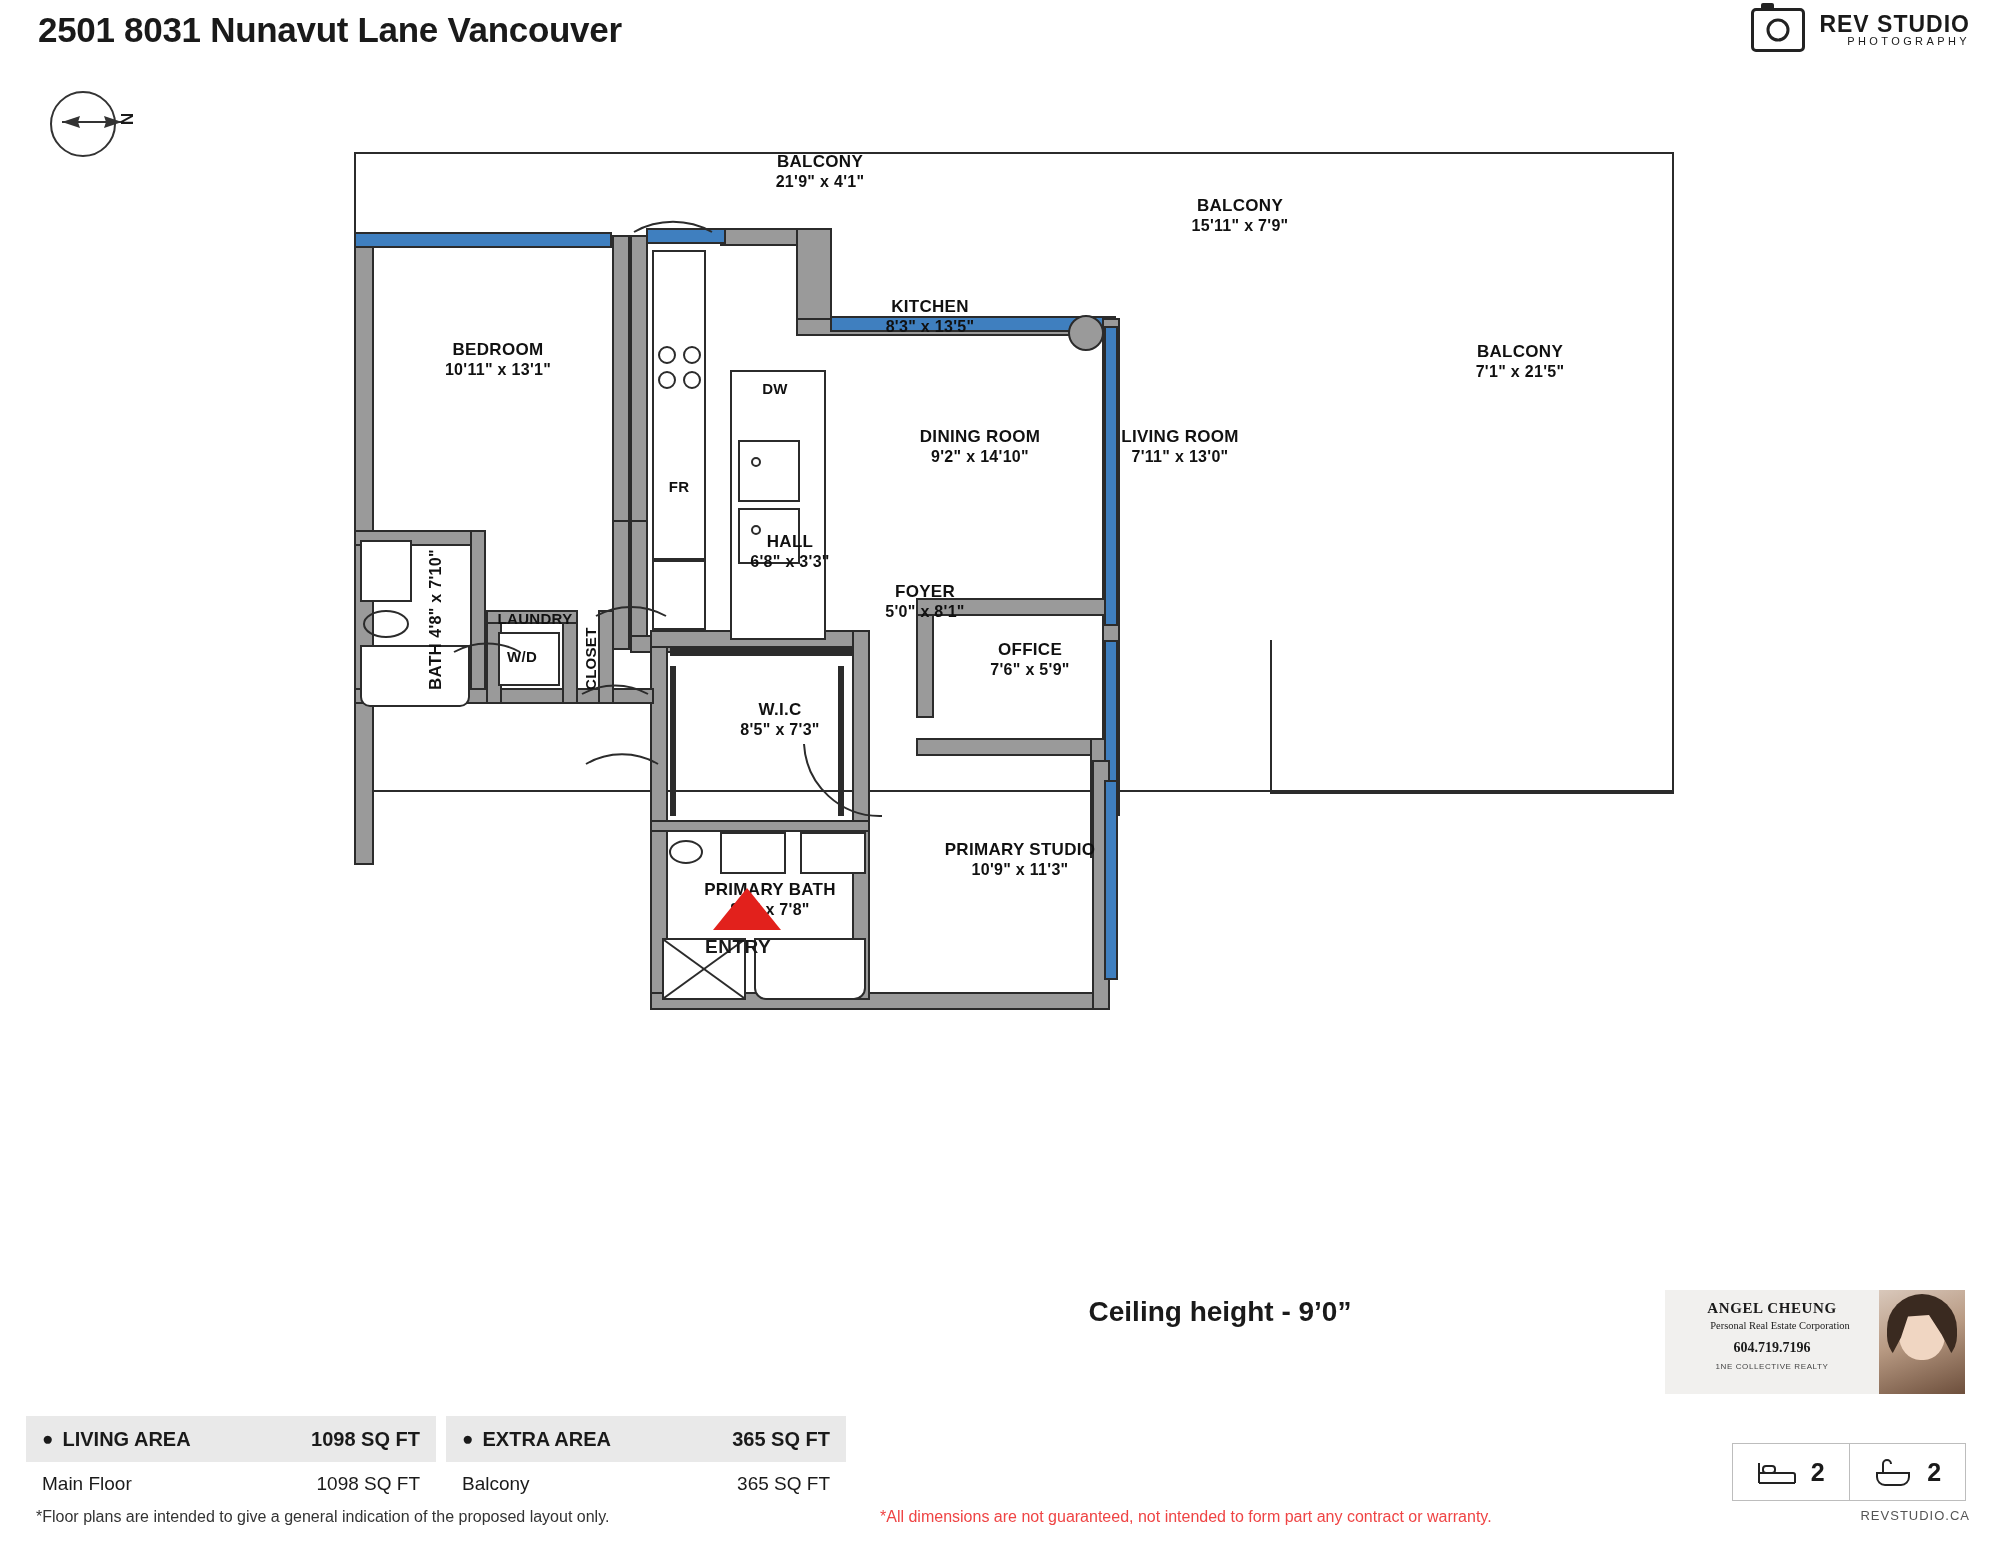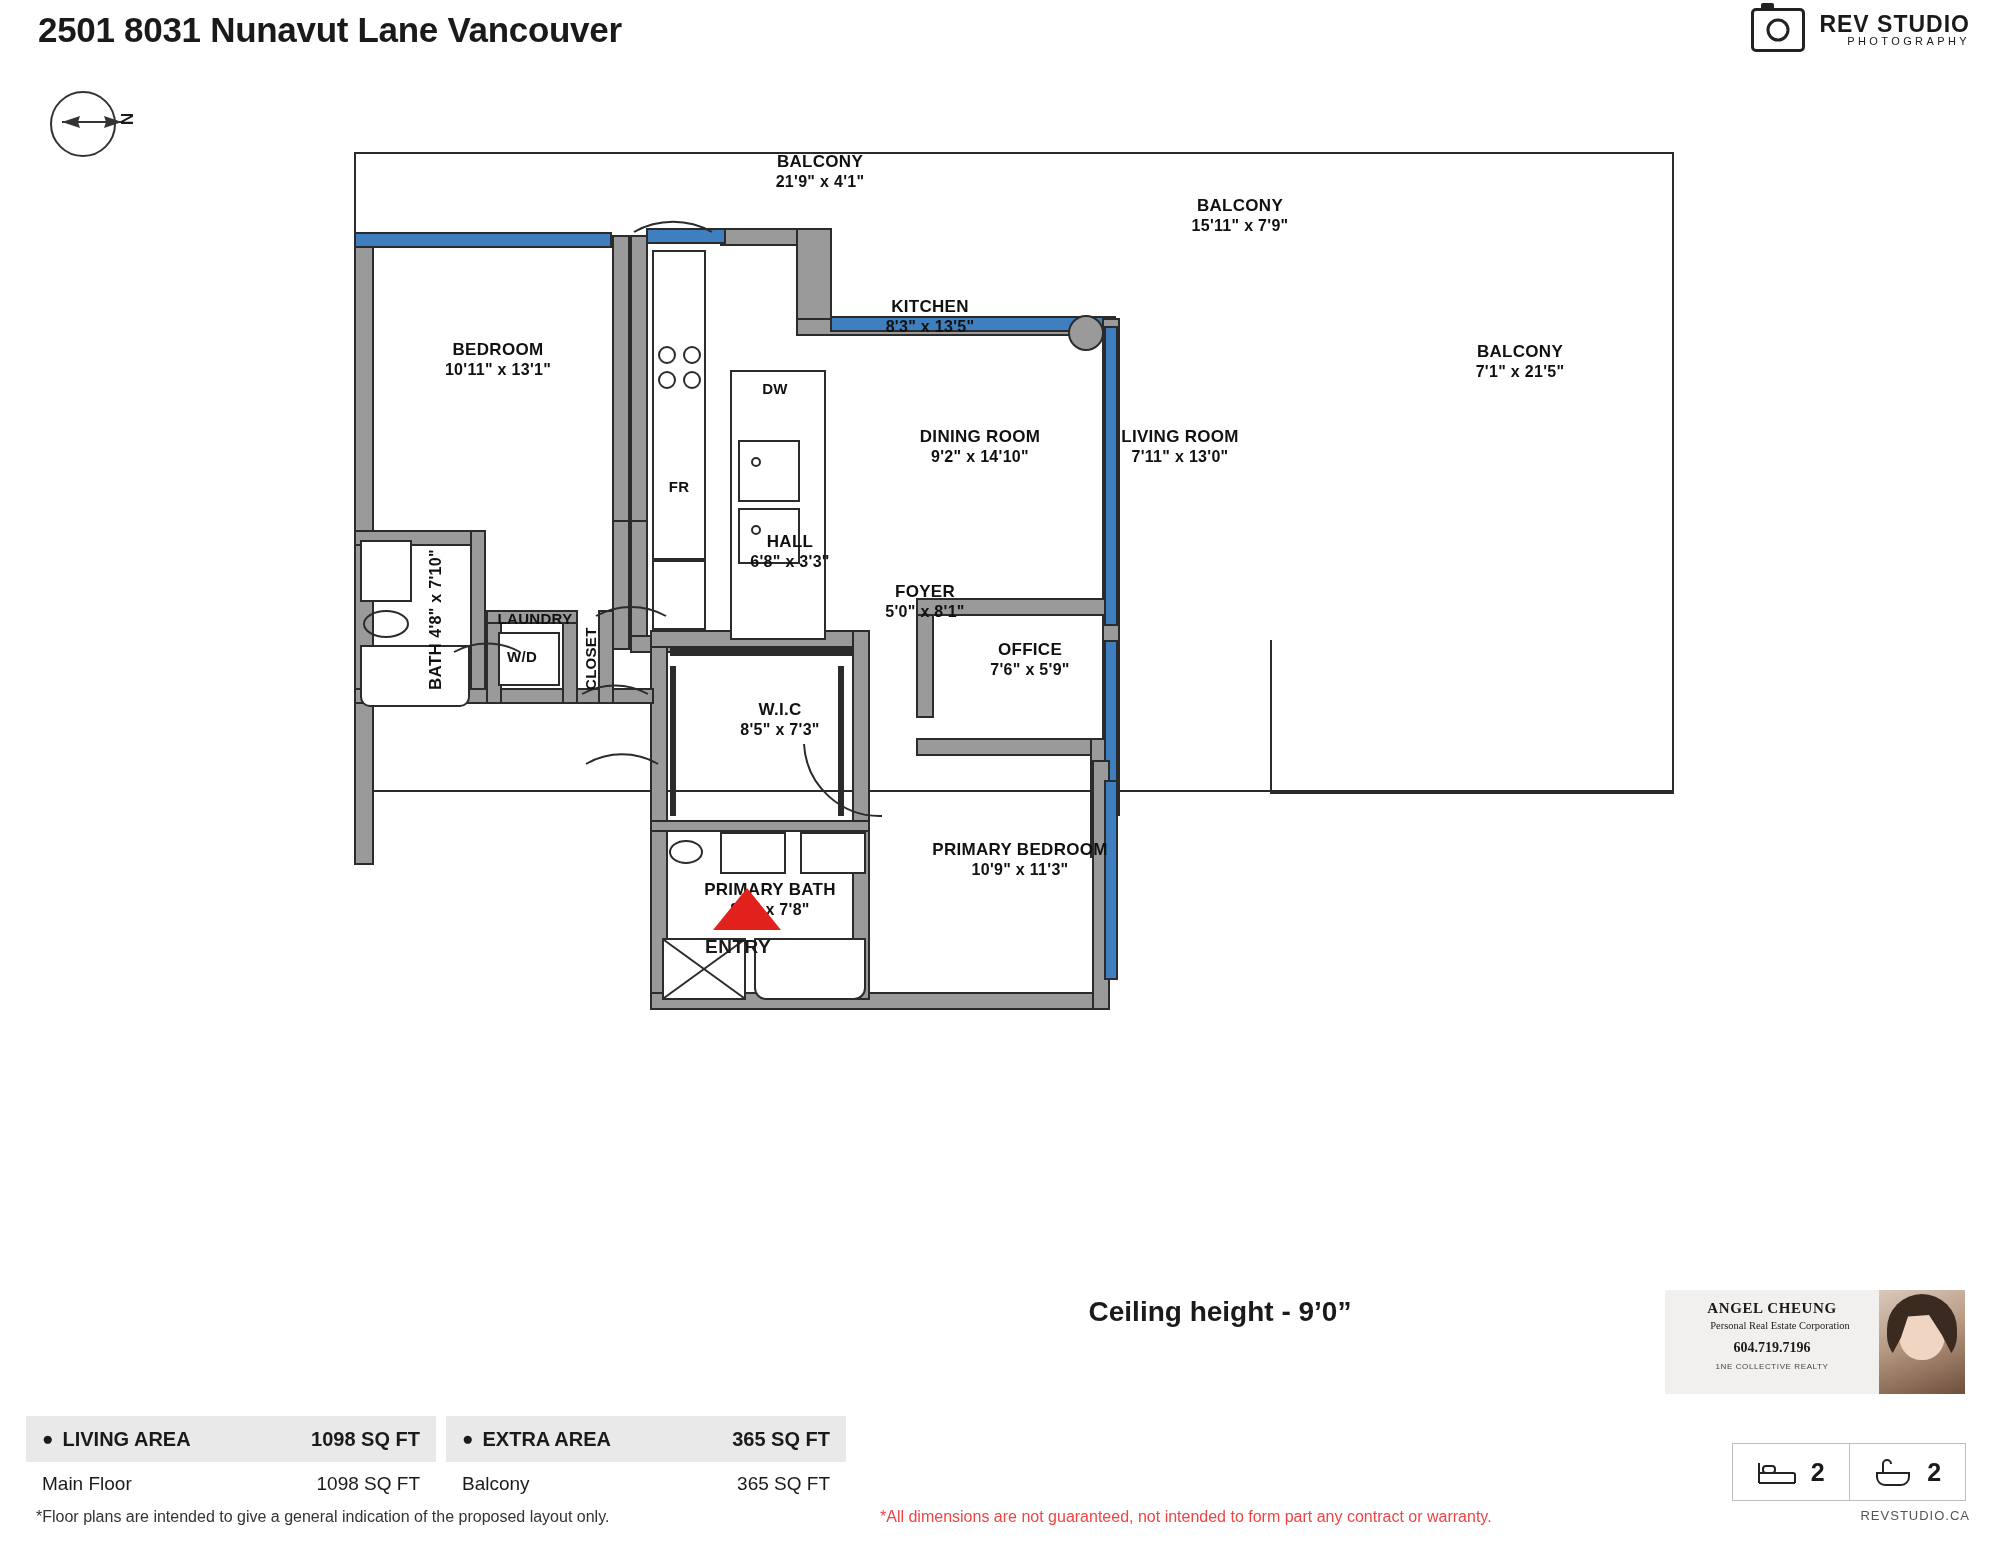--- a/index.html
+++ b/index.html
@@ -310,21 +310,21 @@
   </div>
   <div class="abs label" style="left:350px;top:560px;width:200px;">
     <span>W.I.C</span><br>
     <span class="dim">8'5" x 7'3"</span>
   </div>
   <div class="abs label" style="left:320px;top:740px;width:240px;">
     <span>PRIMARY BATH</span><br>
     <span class="dim">8'5" x 7'8"</span>
   </div>
   <div class="abs label" style="left:560px;top:700px;width:260px;">
-    <span>PRIMARY BEDROOM</span><br>
+    <span>PRIMARY STUDIO</span><br>
     <span class="dim">10'9" x 11'3"</span>
   </div>
 
   <div class="abs label small" style="left:408px;top:240px;width:74px;">DW</div>
   <div class="abs label small" style="left:322px;top:338px;width:54px;">FR</div>
   <div class="abs label small" style="left:168px;top:508px;width:48px;">W/D</div>
 </div>
 
 <div class="abs" id="entry-tri"></div>
 <div class="abs" id="entry-label">ENTRY</div>

